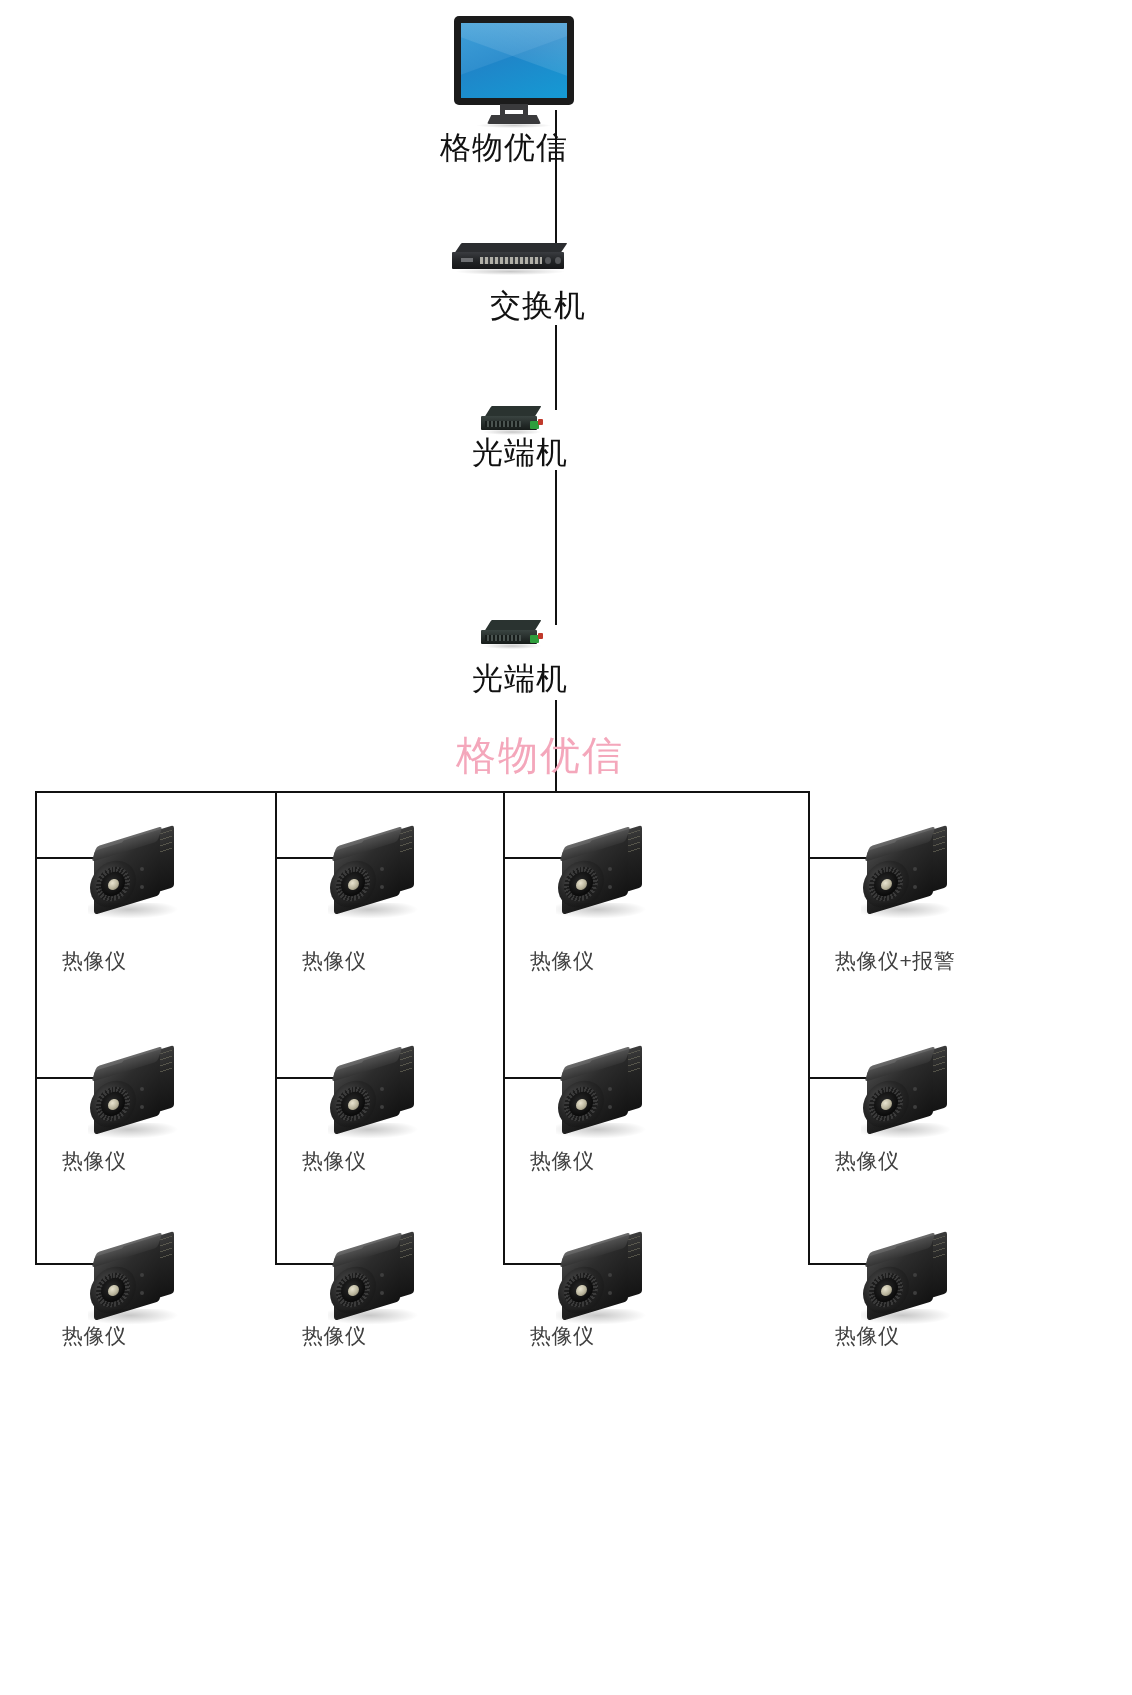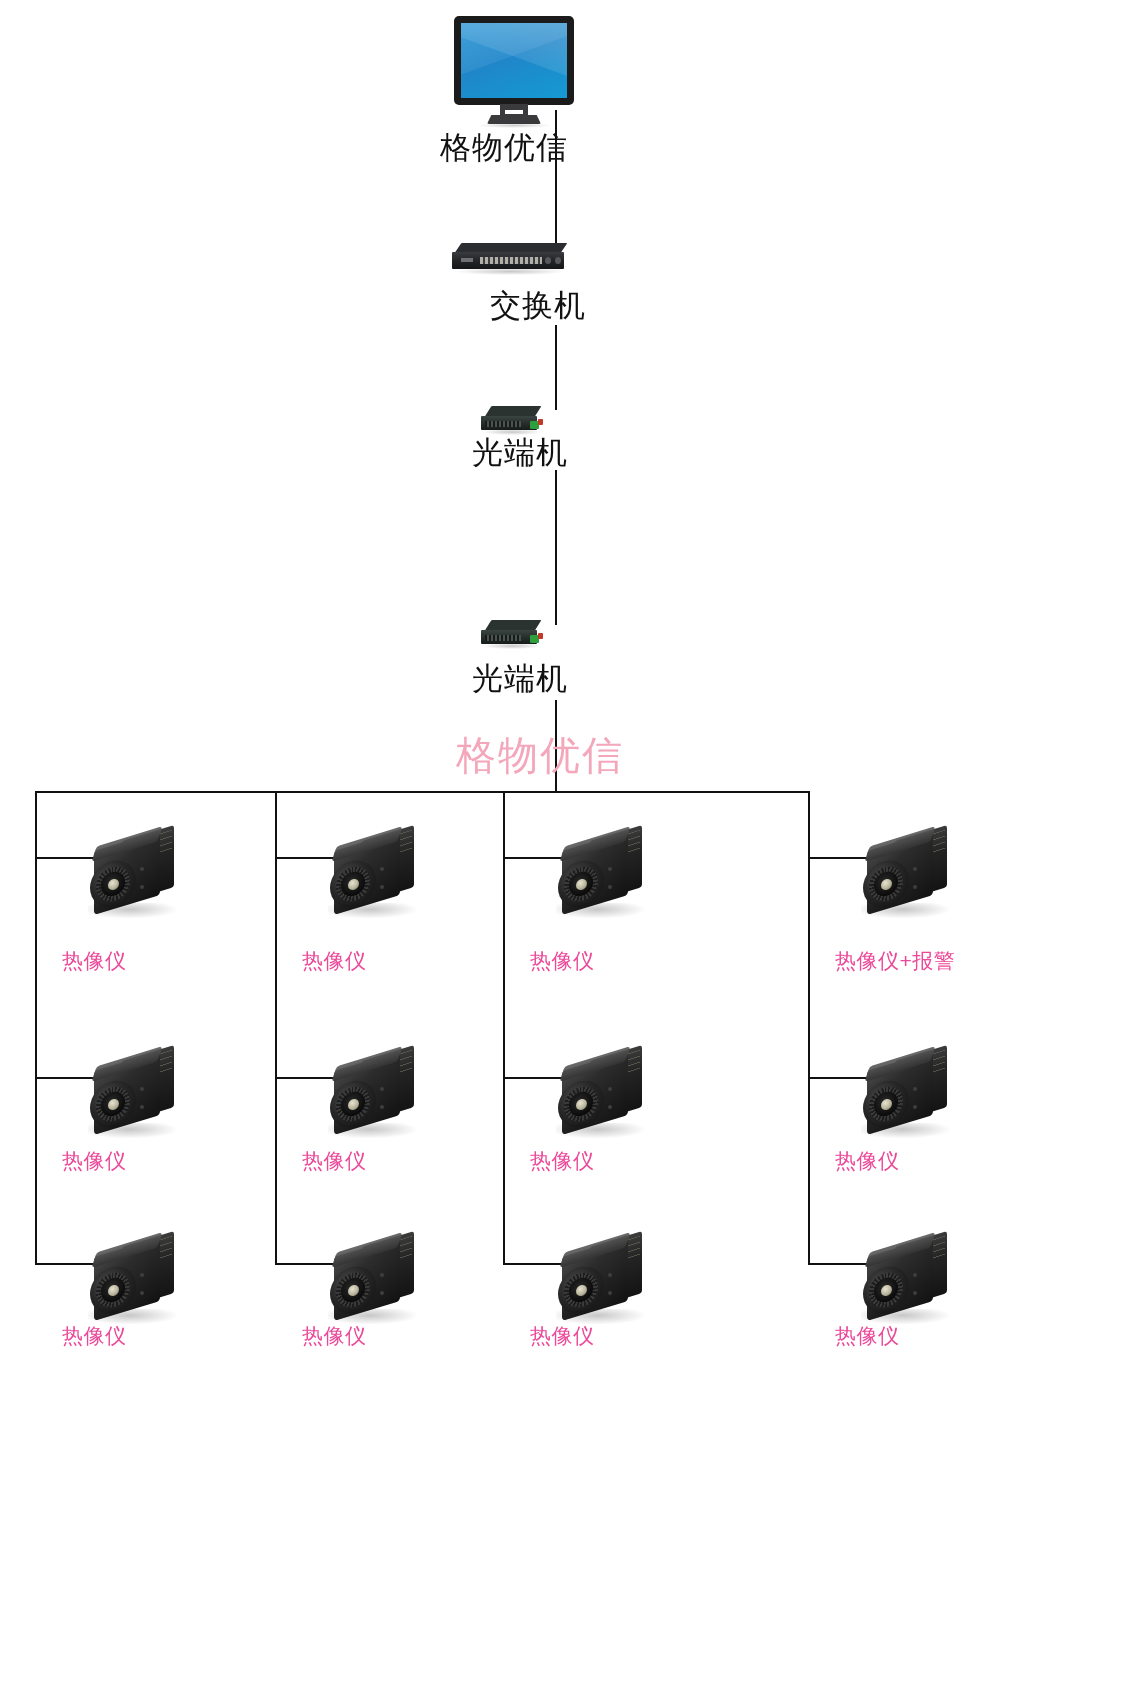--- a/index.html
+++ b/index.html
@@ -40,21 +40,21 @@
     letter-spacing: 1px;
     color: #111111;
     white-space: nowrap;
     font-weight: 400;
   }
   .cam-label {
     position: absolute;
     font-size: 21px;
     line-height: 1;
     letter-spacing: 0.5px;
-    color: #ec4899;
+    color: #404040;
     white-space: nowrap;
     font-weight: 400;
   }
 
   
   .watermark {
     position: absolute;
     font-size: 40px;
     line-height: 1;
     letter-spacing: 2px;

